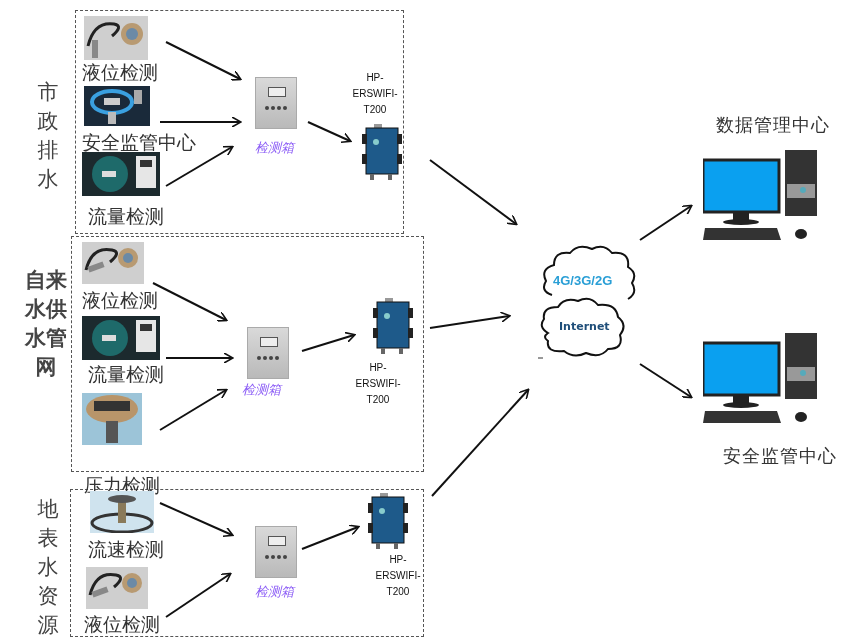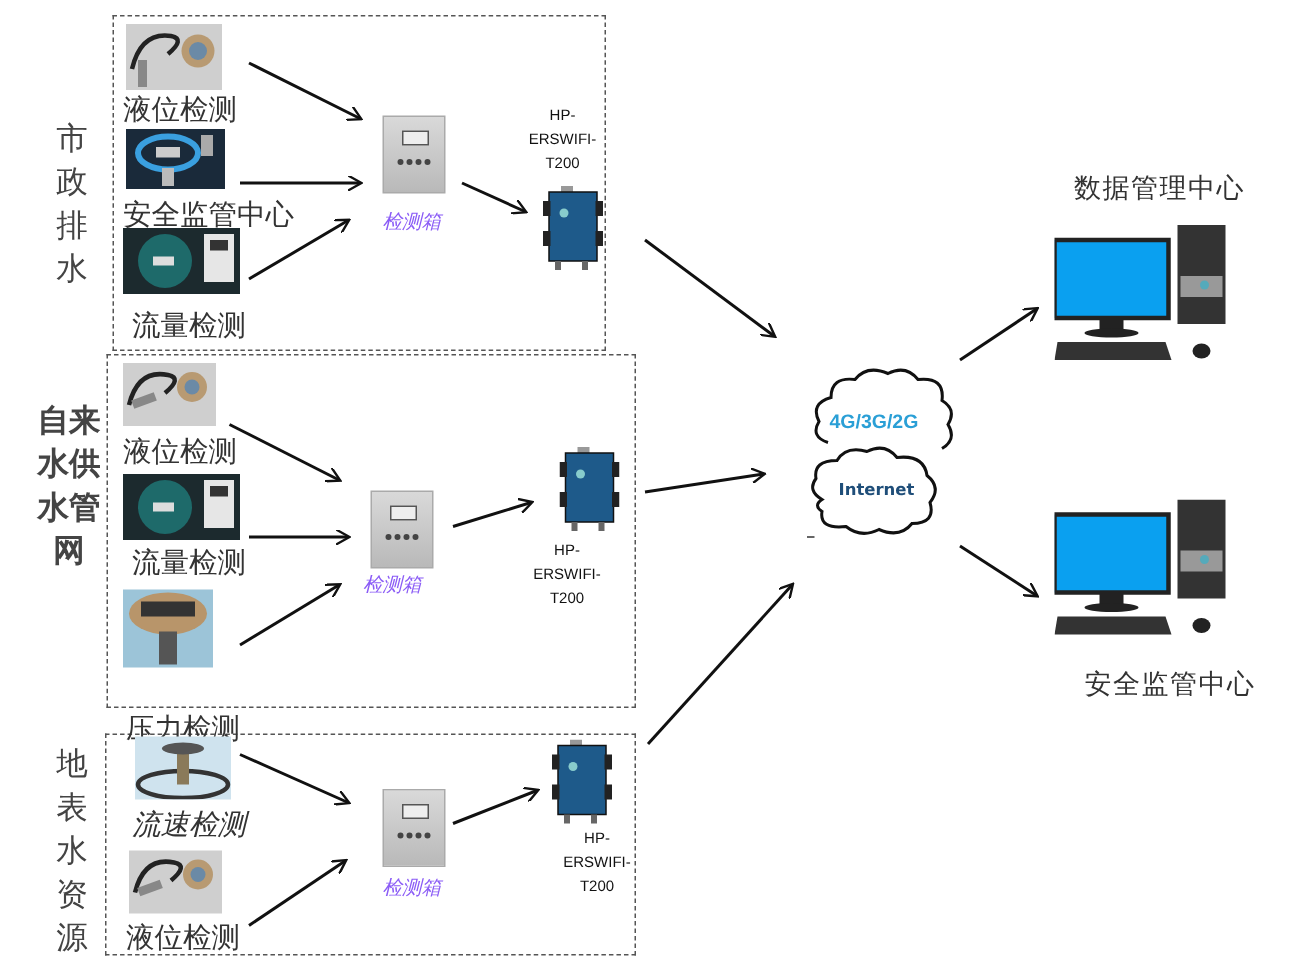--- a/index.html
+++ b/index.html
@@ -171,21 +171,21 @@
 </div>
 <div class="photo" style="left:86px;top:567px;width:62px;height:42px;background:#cfcfcf;">
   <svg width="62" height="42">
       <path d="M4 28 Q10 4 30 8 Q40 10 28 20" stroke="#222" stroke-width="3" fill="none"></path>
       <rect x="6" y="22" width="16" height="6" fill="#888" transform="rotate(-20 14 25)"></rect>
       <circle cx="46" cy="16" r="10" fill="#b89a72"></circle>
       <circle cx="46" cy="16" r="5" fill="#6b8aa6"></circle>
     </svg>
 </div>
 
-<div class="sensor-label" style="left:88px;top:537px;font-style:italic;">流速检测</div>
+<div class="sensor-label" style="left:88px;top:537px;">流速检测</div>
 <div class="sensor-label" style="left:84px;top:612px;">液位检测</div>
 
 <div class="detbox" style="left:255px;top:526px;width:40px;height:50px;">
   <div class="screen"></div>
     <div class="btns">
       <span></span>
       <span></span>
       <span></span>
       <span></span>
     </div>

